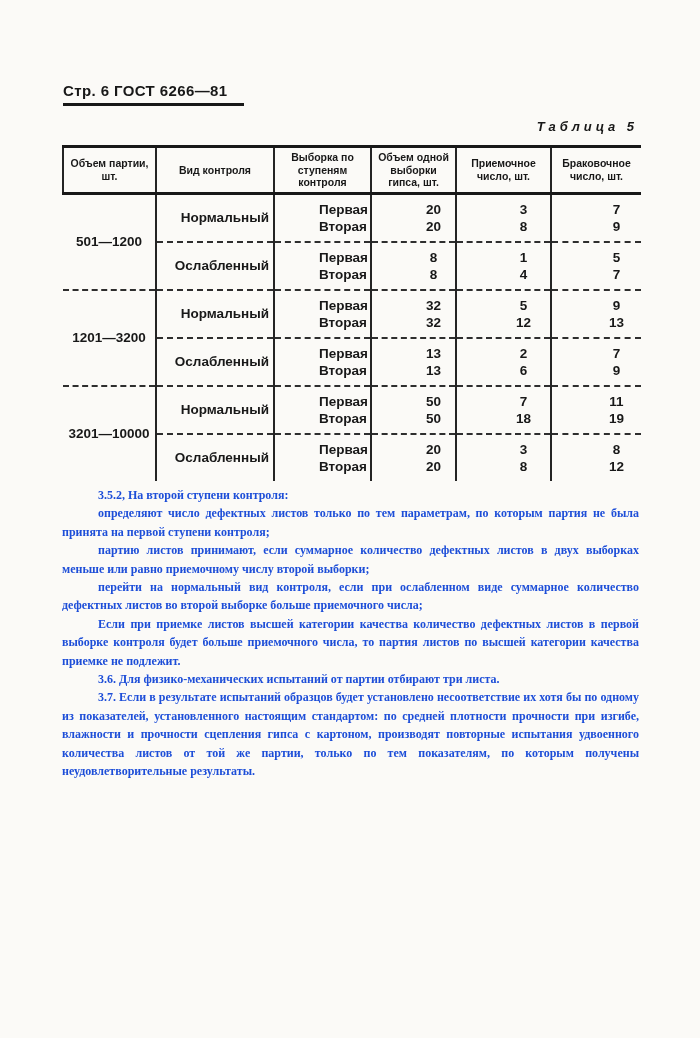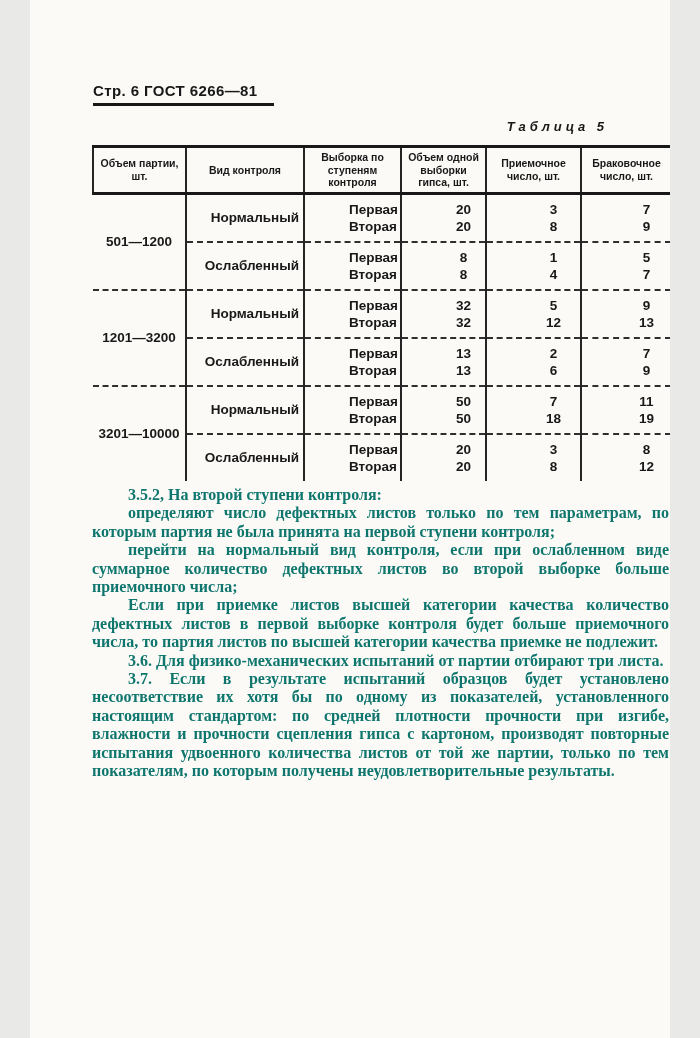--- a/index.html
+++ b/index.html
@@ -1,17 +1,17 @@
 <!DOCTYPE html>
 <html lang="ru"><head>
 <meta charset="utf-8">
 <style>
   html,body{margin:0;padding:0;background:#e9e9e7;}
   .page{
-    position:relative;width:640px;height:1038px;margin:0 auto;
+    position:relative;width:700px;height:1038px;margin:0 auto;
     background:#fbfaf7;color:#181818;overflow:hidden;
     font-family:"Liberation Sans",sans-serif;
   }
   
   .page-header{
     position:absolute;left:63px;top:82px;
     font-size:15px;font-weight:bold;letter-spacing:.4px;white-space:nowrap;
   }
   .header-rule{
     position:absolute;left:63px;top:103px;width:181px;height:3px;background:#181818;
@@ -42,22 +42,22 @@
   .control{text-align:right;padding-left:8px;}
   .sample{padding-left:16px;}
   .two-line div{line-height:17px;margin-left:40px;}
   .num{text-align:center;}
   tr.sub td{border-top:2px dashed #2e2e2e;}
   tr.gsep td{border-top:2px dashed #2e2e2e;}
   
   .body-text{
     position:absolute;left:62px;top:486px;width:577px;
     font-family:"Liberation Serif",serif;
-    font-size:16px;line-height:18.4px;font-weight:bold;
-    text-align:justify;color:#0f766e;
+    font-size:12px;line-height:18.4px;font-weight:bold;
+    text-align:justify;color:#1d4ed8;
   }
   .body-text p{margin:0;text-indent:36px;}
 </style>
 </head>
 <body>
 
 <div class="page">
 
   <div class="page-header">Стр. 6 ГОСТ 6266—81</div>
   <div class="header-rule"></div>
@@ -203,19 +203,20 @@
           <div>8</div>
           <div>12</div>
         </td>
       </tr>
     </tbody>
   </table>
 
   <div class="body-text">
     <p>3.5.2, На второй ступени контроля:</p>
     <p>определяют число дефектных листов только по тем параметрам, по которым партия не была принята на первой ступени контроля;</p>
+    <p>партию листов принимают, если суммарное количество дефектных листов в двух выборках меньше или равно приемочному числу второй выборки;</p>
     <p>перейти на нормальный вид контроля, если при ослабленном виде суммарное количество дефектных листов во второй выборке больше приемочного числа;</p>
     <p>Если при приемке листов высшей категории качества количество дефектных листов в первой выборке контроля будет больше приемочного числа, то партия листов по высшей категории качества приемке не подлежит.</p>
     <p>3.6. Для физико-механических испытаний от партии отбирают три листа.</p>
     <p>3.7. Если в результате испытаний образцов будет установлено несоответствие их хотя бы по одному из показателей, установленного настоящим стандартом: по средней плотности прочности при изгибе, влажности и прочности сцепления гипса с картоном, производят повторные испытания удвоенного количества листов от той же партии, только по тем показателям, по которым получены неудовлетворительные результаты.</p>
   </div>
 
 </div>
 
 </body></html>

